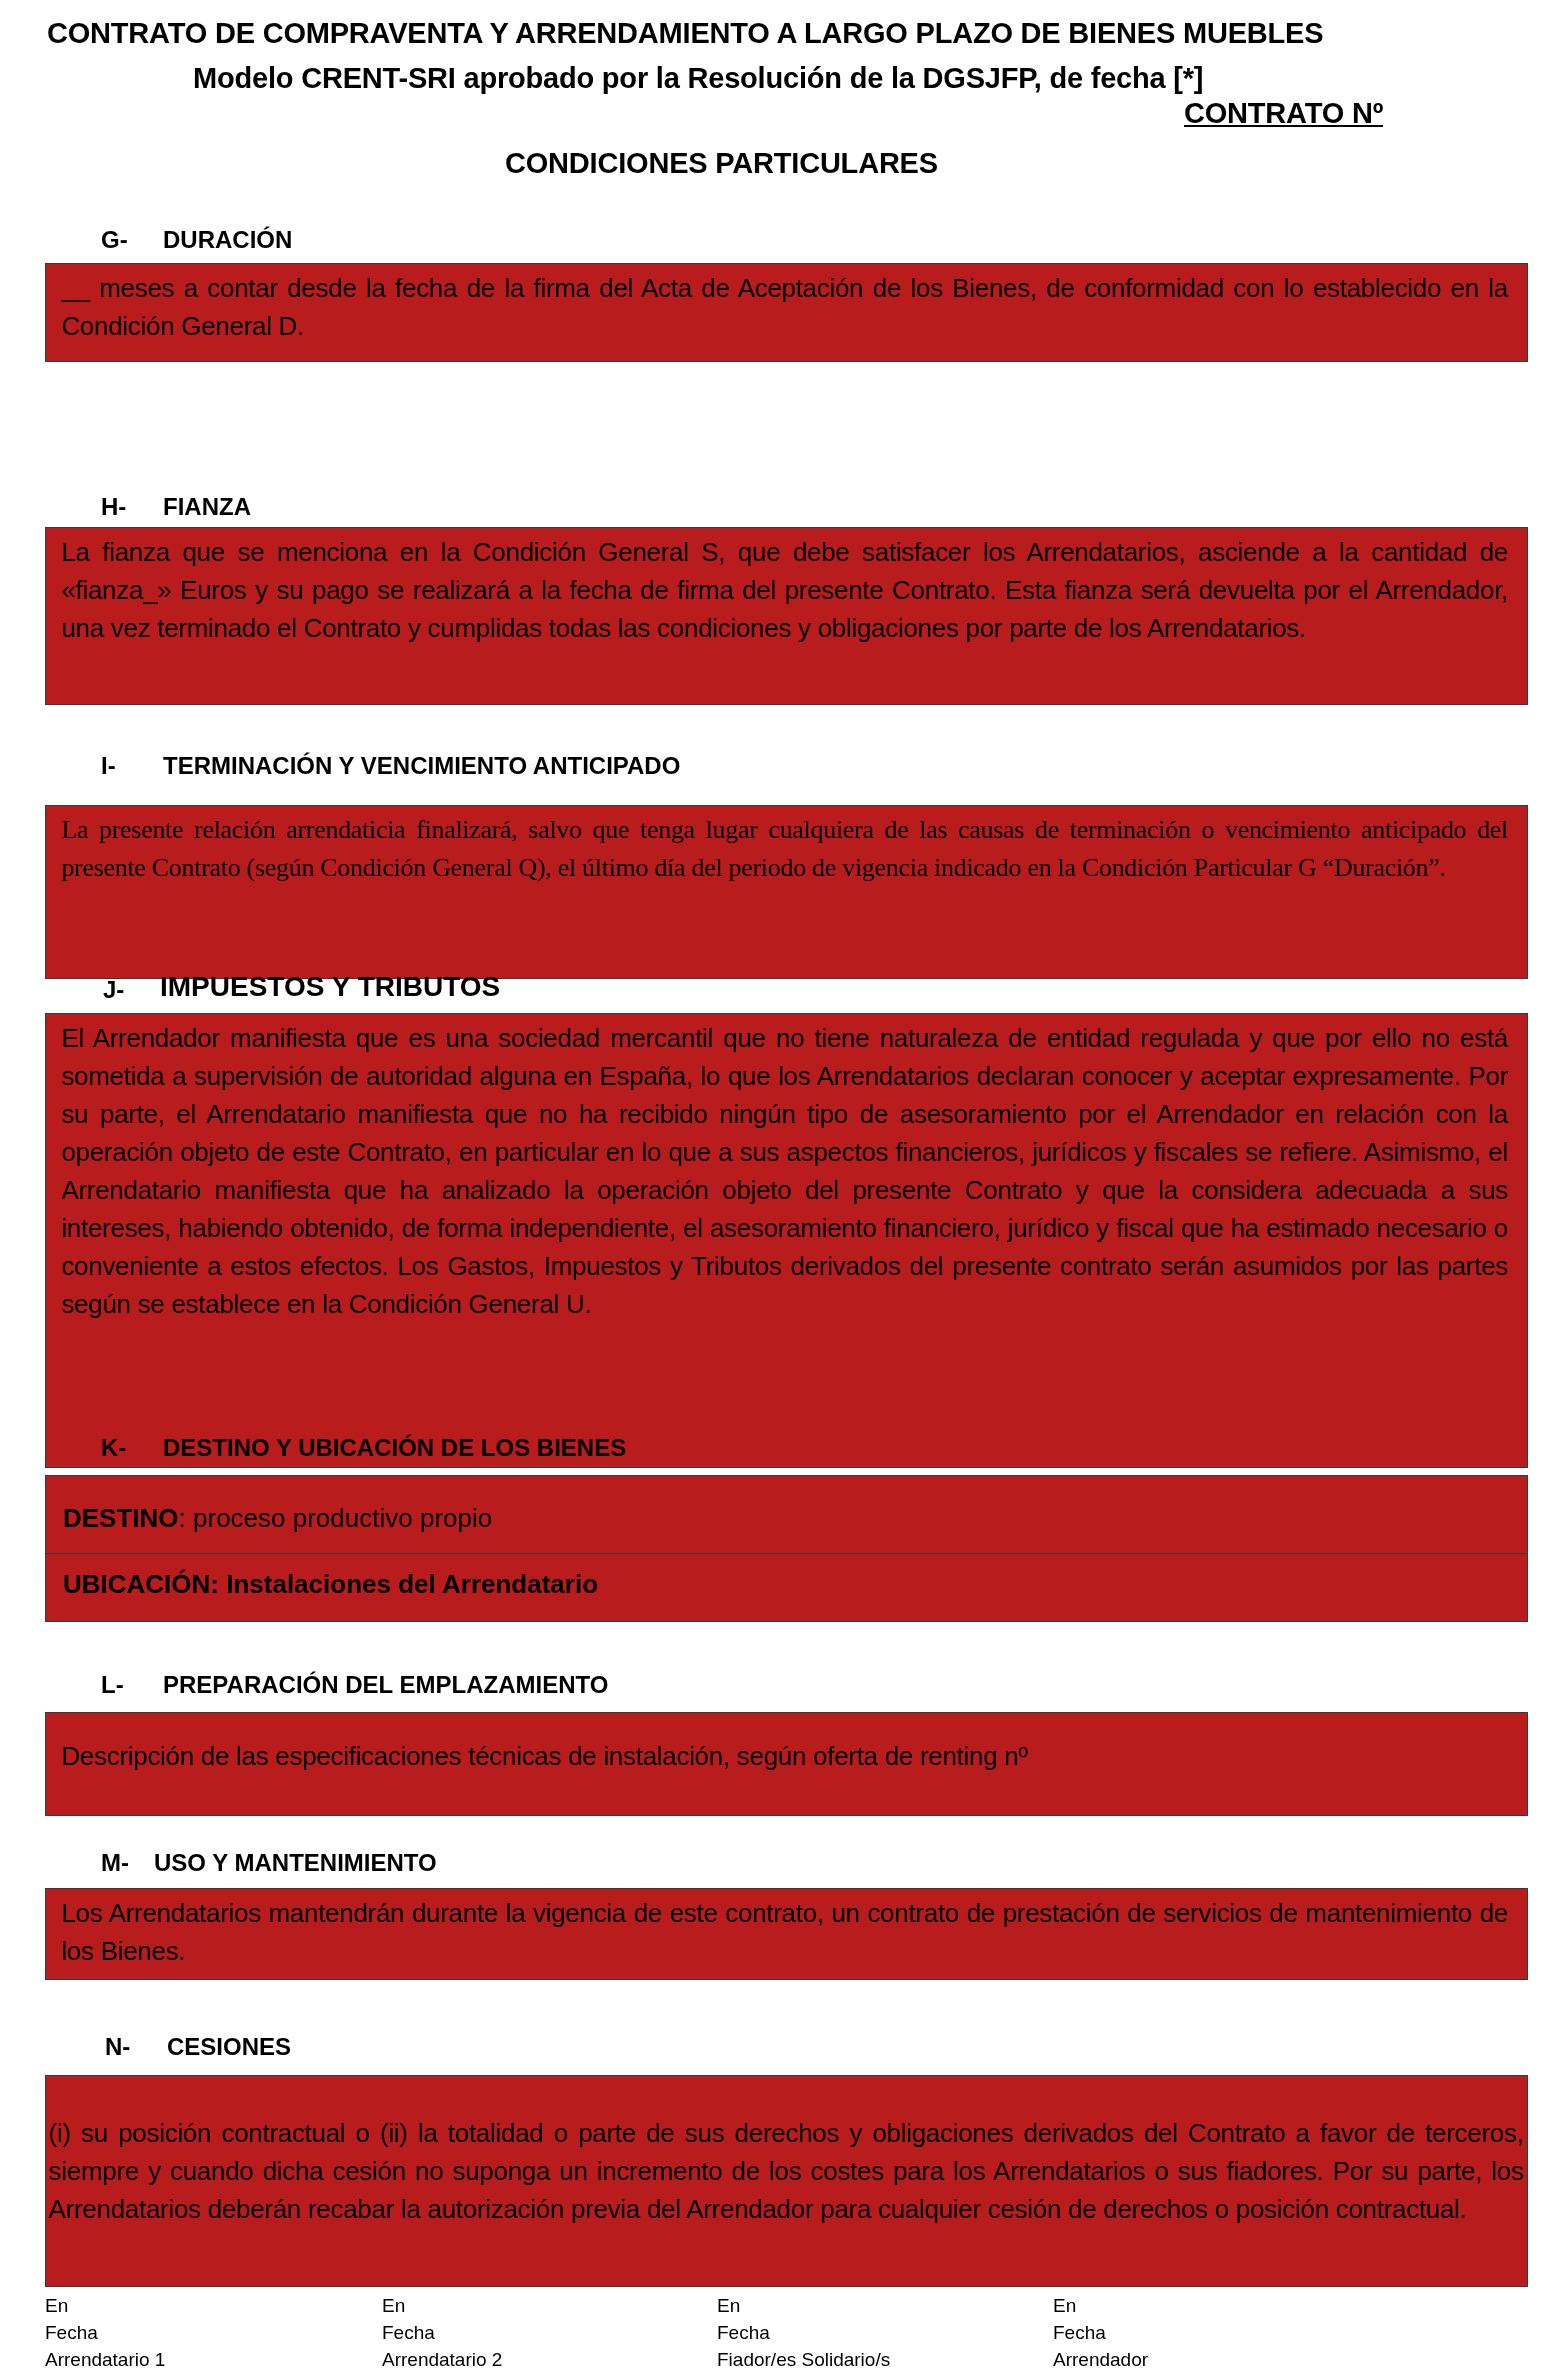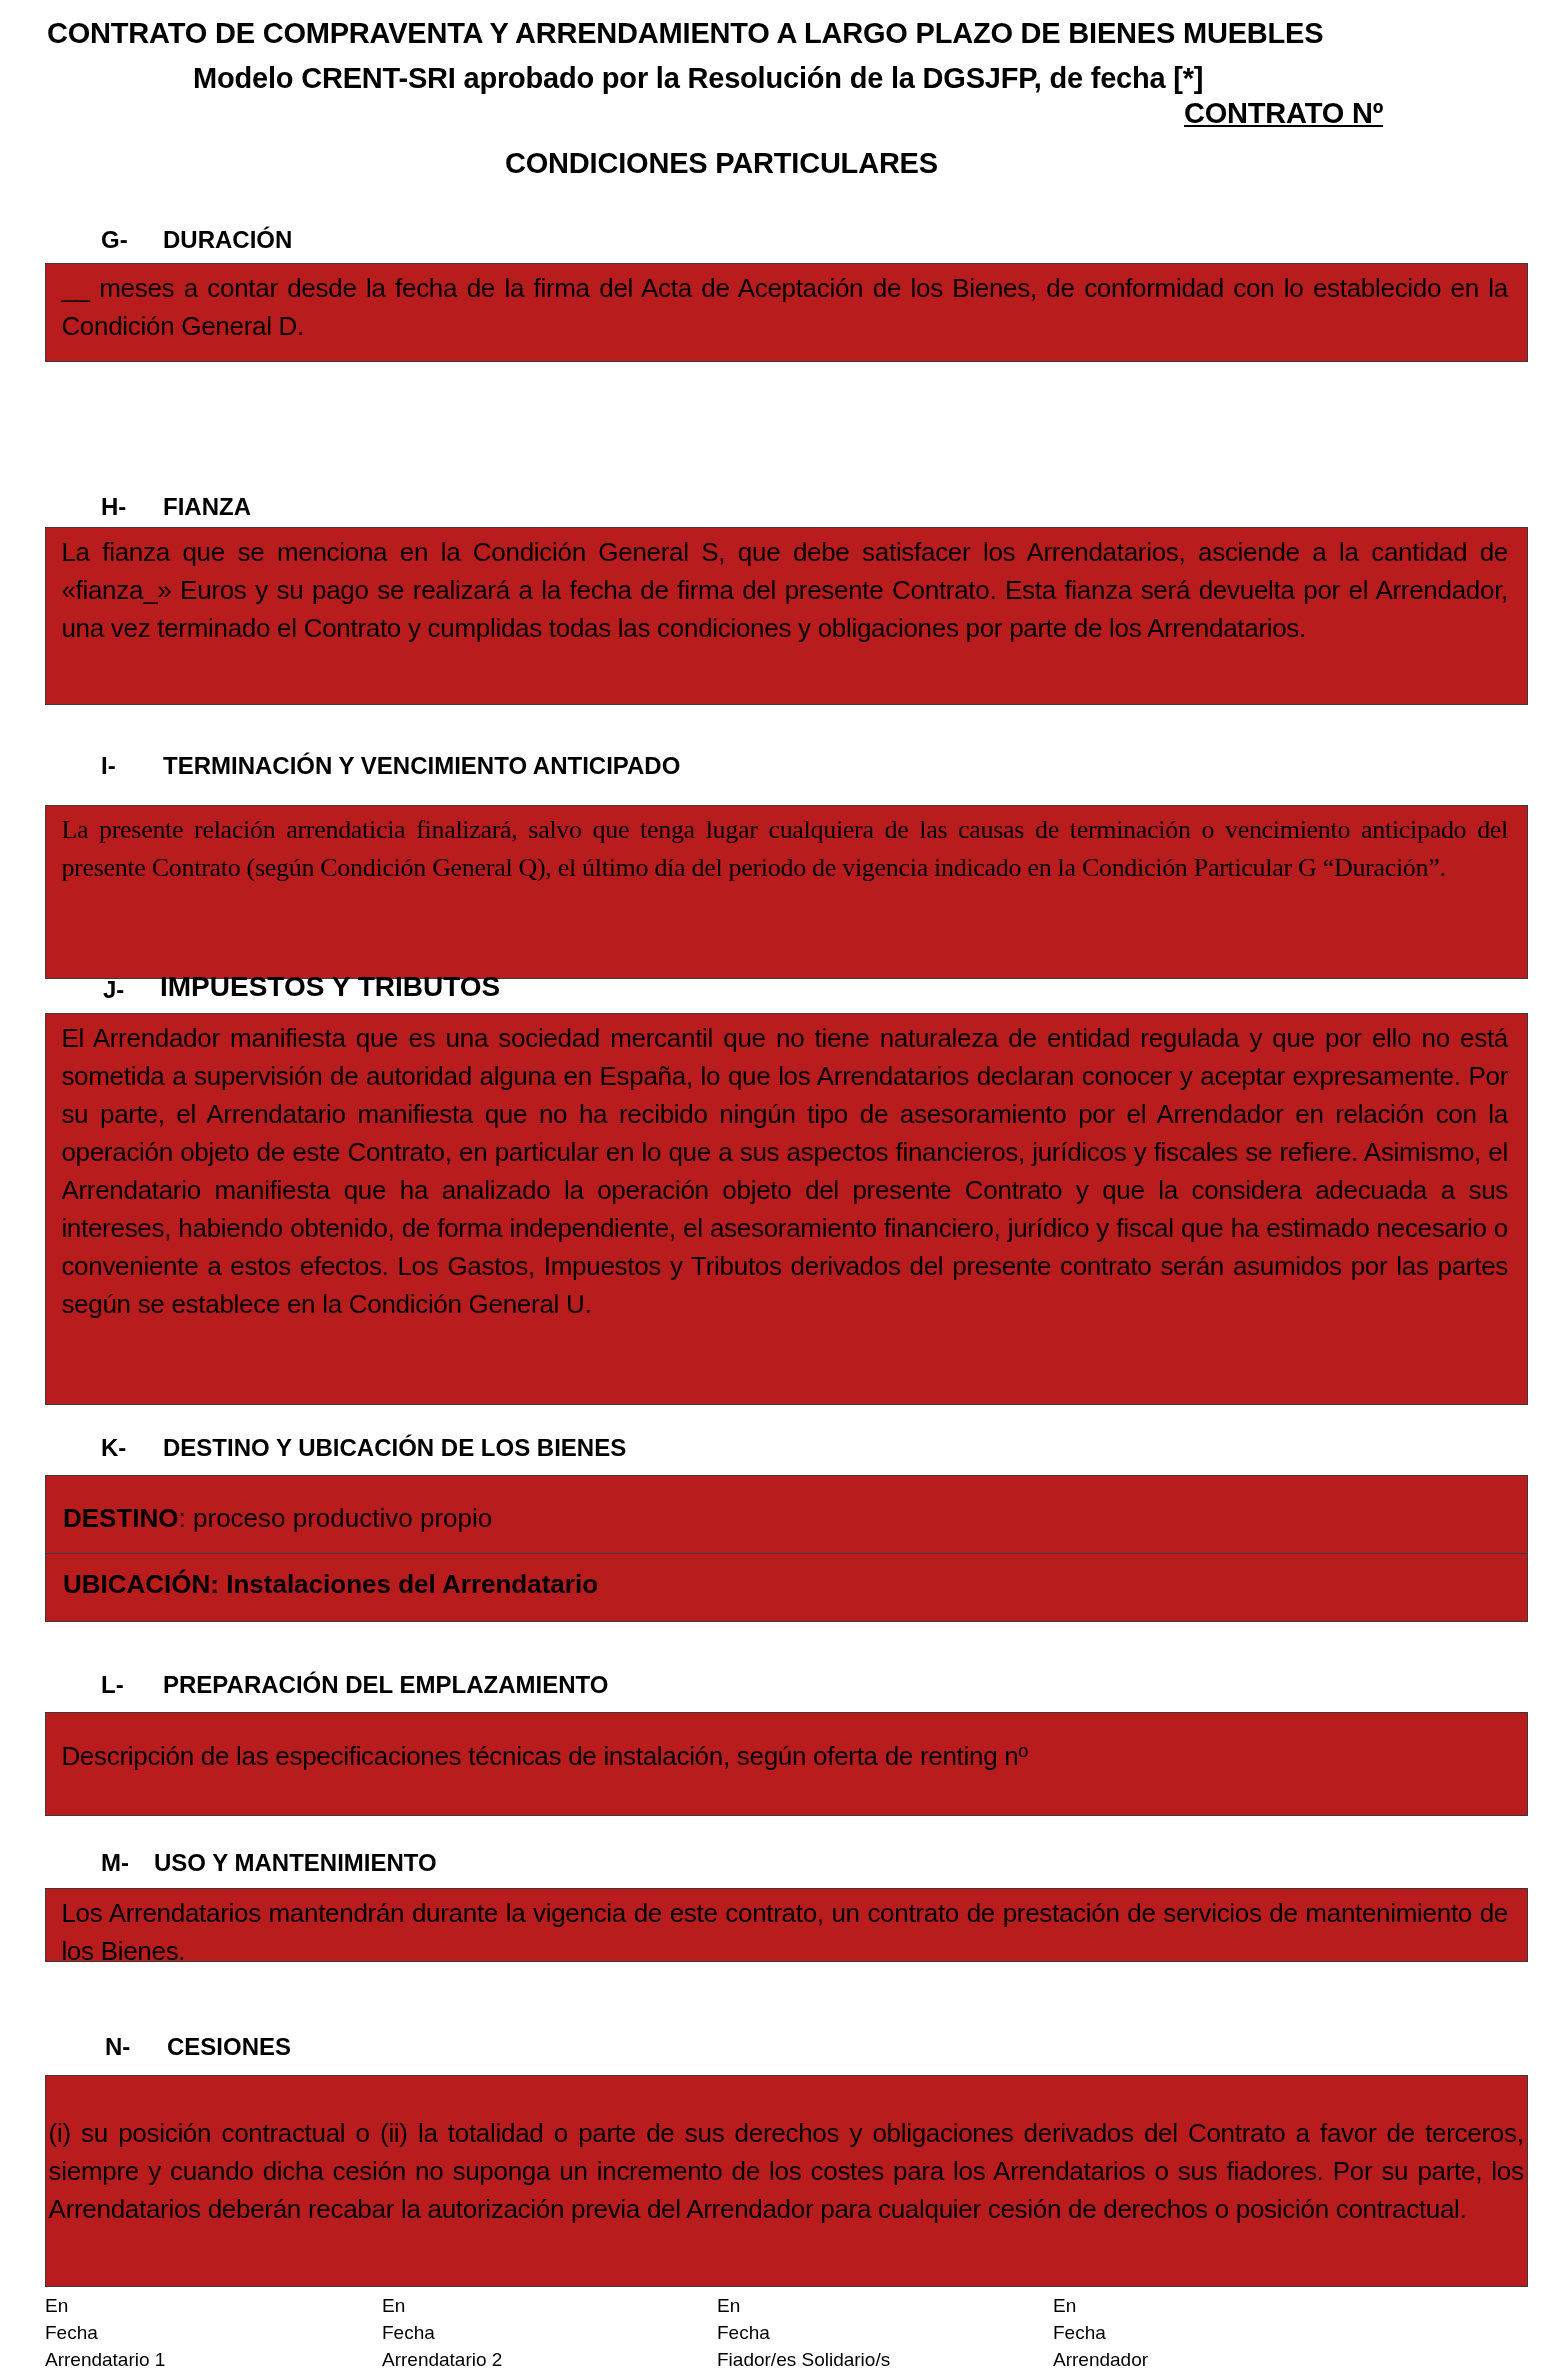--- a/index.html
+++ b/index.html
@@ -121,21 +121,21 @@
   <span class="htext">TERMINACIÓN Y VENCIMIENTO ANTICIPADO</span>
 </div>
 <div class="box" style="top:805px; height:174px;font-family:Liberation Serif, serif;">
   <div class="box-text">La presente relación arrendaticia finalizará, salvo que tenga lugar cualquiera de las causas de terminación o vencimiento anticipado del presente Contrato (según Condición General Q), el último día del periodo de vigencia indicado en la Condición Particular G “Duración”.</div>
 </div>
 
 <div class="heading big" style="left:103px; top:975px;">
   <span class="letter">J-</span>
   <span class="htext">IMPUESTOS Y TRIBUTOS</span>
 </div>
-<div class="box" style="top:1013px; height:392px;">
+<div class="box" style="top:1013px; height:455px;">
   <div class="box-text">El Arrendador manifiesta que es una sociedad mercantil que no tiene naturaleza de entidad regulada y que por ello no está sometida a supervisión de autoridad alguna en España, lo que los Arrendatarios declaran conocer y aceptar expresamente. Por su parte, el Arrendatario manifiesta que no ha recibido ningún tipo de asesoramiento por el Arrendador en relación con la operación objeto de este Contrato, en particular en lo que a sus aspectos financieros, jurídicos y fiscales se refiere. Asimismo, el Arrendatario manifiesta que ha analizado la operación objeto del presente Contrato y que la considera adecuada a sus intereses, habiendo obtenido, de forma independiente, el asesoramiento financiero, jurídico y fiscal que ha estimado necesario o conveniente a estos efectos. Los Gastos, Impuestos y Tributos derivados del presente contrato serán asumidos por las partes según se establece en la Condición General U.</div>
 </div>
 
 <div class="heading" style="left:101px; top:1433px;">
   <span class="letter">K-</span>
   <span class="htext">DESTINO Y UBICACIÓN DE LOS BIENES</span>
 </div>
 <div class="box" style="top:1475px; height:147px;">
   <div class="kline" style="top:25px;">
     <span class="bold">DESTINO</span><span>: proceso productivo propio</span>
@@ -149,21 +149,21 @@
   <span class="htext">PREPARACIÓN DEL EMPLAZAMIENTO</span>
 </div>
 <div class="box" style="top:1712px; height:104px;">
   <div class="box-text" style="top:24px;">Descripción de las especificaciones técnicas de instalación, según oferta de renting nº</div>
 </div>
 
 <div class="heading" style="left:101px; top:1848px;">
   <span class="letter">M-</span>
   <span class="htext" style="left:53px;">USO Y MANTENIMIENTO</span>
 </div>
-<div class="box" style="top:1888px; height:74px;">
+<div class="box" style="top:1888px; height:92px;">
   <div class="box-text">Los Arrendatarios mantendrán durante la vigencia de este contrato, un contrato de prestación de servicios de mantenimiento de los Bienes.</div>
 </div>
 
 <div class="heading" style="left:105px; top:2032px;">
   <span class="letter">N-</span>
   <span class="htext">CESIONES</span>
 </div>
 <div class="box" style="top:2075px; height:212px;">
   <div class="box-text tight" style="top:38px;">(i) su posición contractual o (ii) la totalidad o parte de sus derechos y obligaciones derivados del Contrato a favor de terceros, siempre y cuando dicha cesión no suponga un incremento de los costes para los Arrendatarios o sus fiadores. Por su parte, los Arrendatarios deberán recabar la autorización previa del Arrendador para cualquier cesión de derechos o posición contractual.</div>
 </div>

